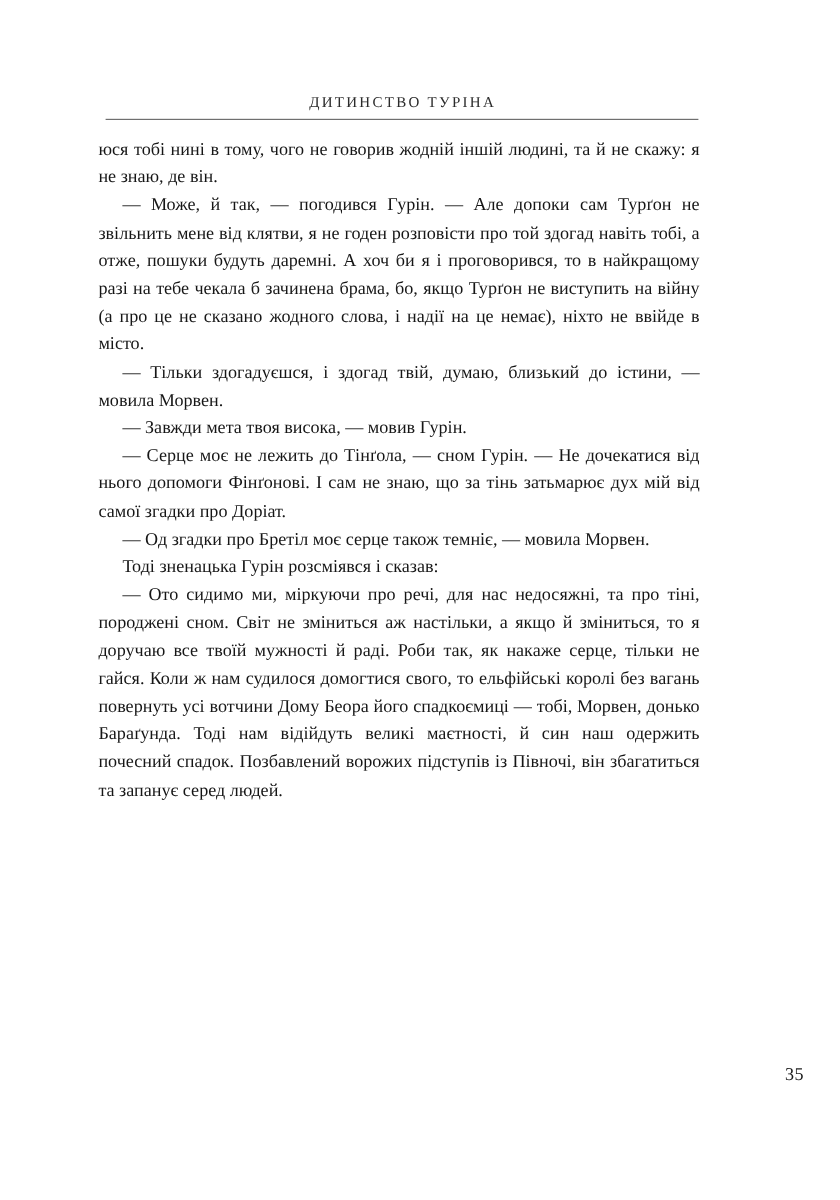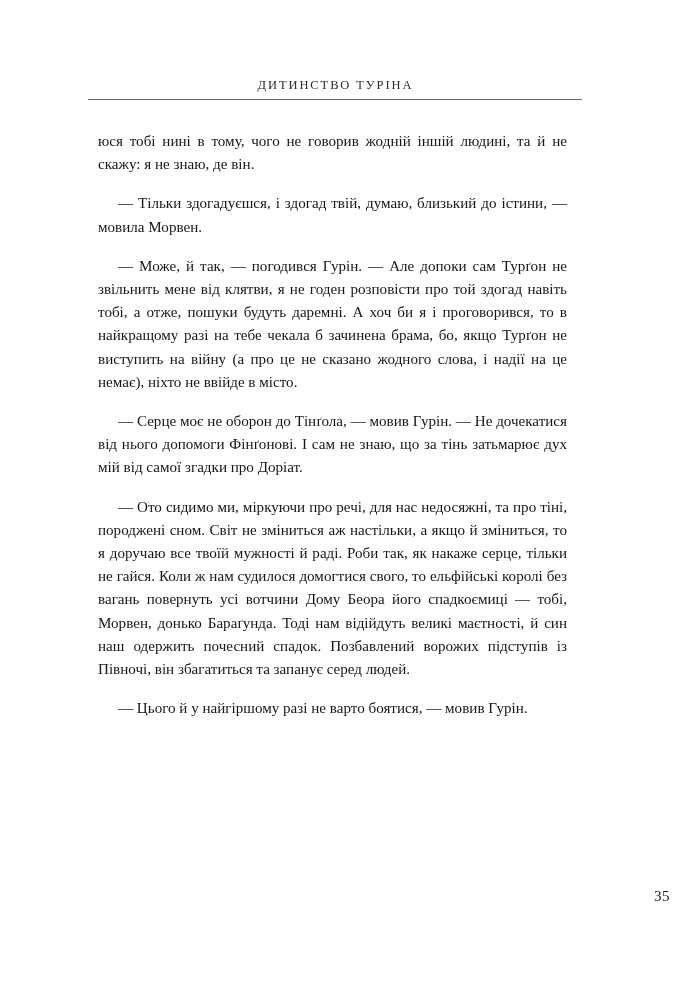--- a/index.html
+++ b/index.html
@@ -51,21 +51,21 @@
     width: 501px;
     font-size: 15.1px;
     line-height: 23.2px;
     text-align: justify;
     text-justify: inter-word;
     color: #161616;
     hyphens: none;
   }
 
   .textblock p {
-    margin: 16px;
+    margin: 0;
     text-indent: 0;
     text-align: justify;
   }
   .textblock p.indent {
     text-indent: 20px;
   }
   
   .textblock p {
     text-align-last: left;
   }
@@ -90,24 +90,26 @@
 <body>
 
 <div class="page">
 
   <div class="running-head">Дитинство Туріна</div>
 
   <div class="head-rule"></div>
 
   <div class="textblock" id="textblock">
       <p class="">юся тобі нині в тому, чого не говорив жодній іншій людині, та й не скажу: я не знаю, де він.</p>
+      <p class="indent">— Може, й так, — погодився Гурін. — Але допоки сам Турґон не звільнить мене від клятви, я не годен розповісти про той здогад навіть тобі, а отже, пошуки будуть даремні. А хоч би я і проговорився, то в найкращому разі на тебе чекала б зачинена брама, бо, якщо Турґон не виступить на війну (а про це не сказано жодного слова, і надії на це немає), ніхто не ввійде в місто.</p>
       <p class="indent">— Тільки здогадуєшся, і здогад твій, думаю, близький до істини, — мовила Морвен.</p>
-      <p class="indent">— Може, й так, — погодився Гурін. — Але допоки сам Турґон не звільнить мене від клятви, я не годен розповісти про той здогад навіть тобі, а отже, пошуки будуть даремні. А хоч би я і проговорився, то в найкращому разі на тебе чекала б зачинена брама, бо, якщо Турґон не виступить на війну (а про це не сказано жодного слова, і надії на це немає), ніхто не ввійде в місто.</p>
-      <p class="indent">— Серце моє не оборон до Тінґола, — мовив Гурін. — Не дочекатися від нього допомоги Фінґонові. І сам не знаю, що за тінь затьмарює дух мій від самої згадки про Доріат.</p>
+      <p class="indent">— Завжди мета твоя висока, — мовив Гурін.</p>
+      <p class="indent">— Серце моє не лежить до Тінґола, — сном Гурін. — Не дочекатися від нього допомоги Фінґонові. І сам не знаю, що за тінь затьмарює дух мій від самої згадки про Доріат.</p>
+      <p class="indent">— Од згадки про Бретіл моє серце також темніє, — мовила Морвен.</p>
+      <p class="indent">Тоді зненацька Гурін розсміявся і сказав:</p>
       <p class="indent">— Ото сидимо ми, міркуючи про речі, для нас недосяжні, та про тіні, породжені сном. Світ не зміниться аж настільки, а якщо й зміниться, то я доручаю все твоїй мужності й раді. Роби так, як накаже серце, тільки не гайся. Коли ж нам судилося домогтися свого, то ельфійські королі без вагань повернуть усі вотчини Дому Беора його спадкоємиці — тобі, Морвен, донько Бараґунда. Тоді нам відійдуть великі маєтності, й син наш одержить почесний спадок. Позбавлений ворожих підступів із Півночі, він збагатиться та запанує серед людей.</p>
-      <p class="indent">— Цього й у найгіршому разі не варто боятися, — мовив Гурін.</p>
     </div>
 
   <div class="folio">
     <span class="folio-inner">35</span>
   </div>
 
 </div>
 
 </body></html>

